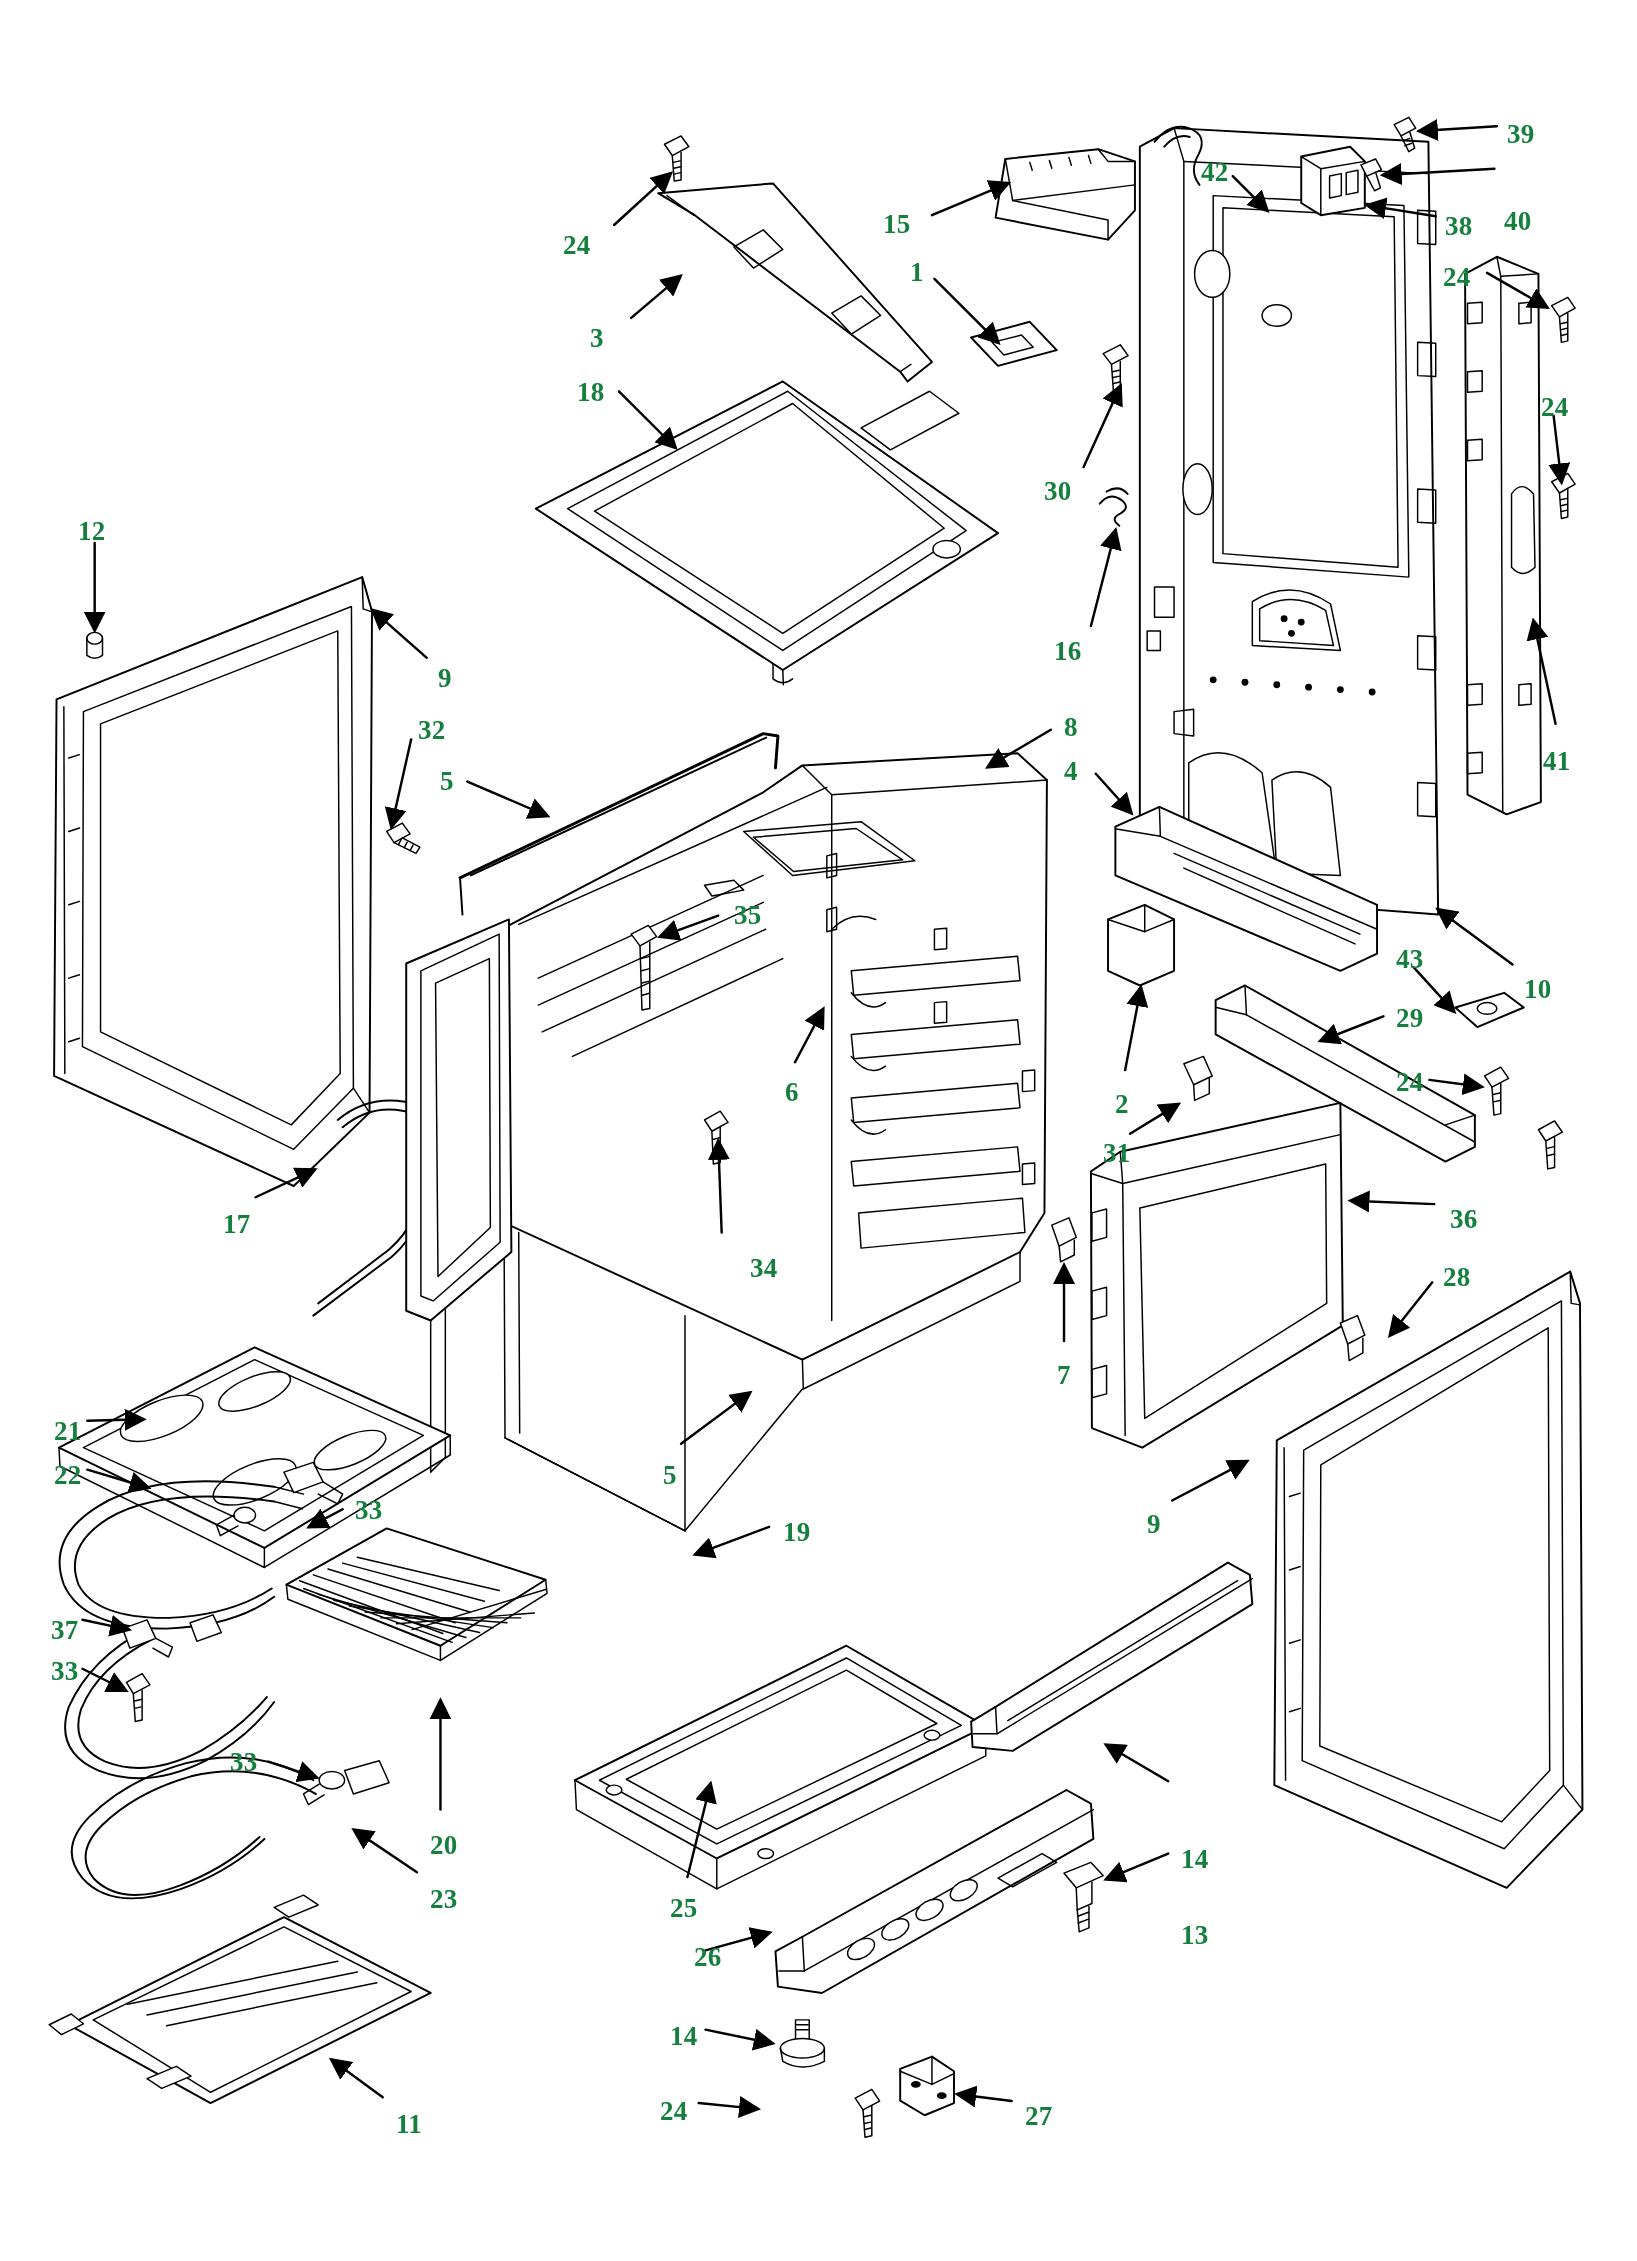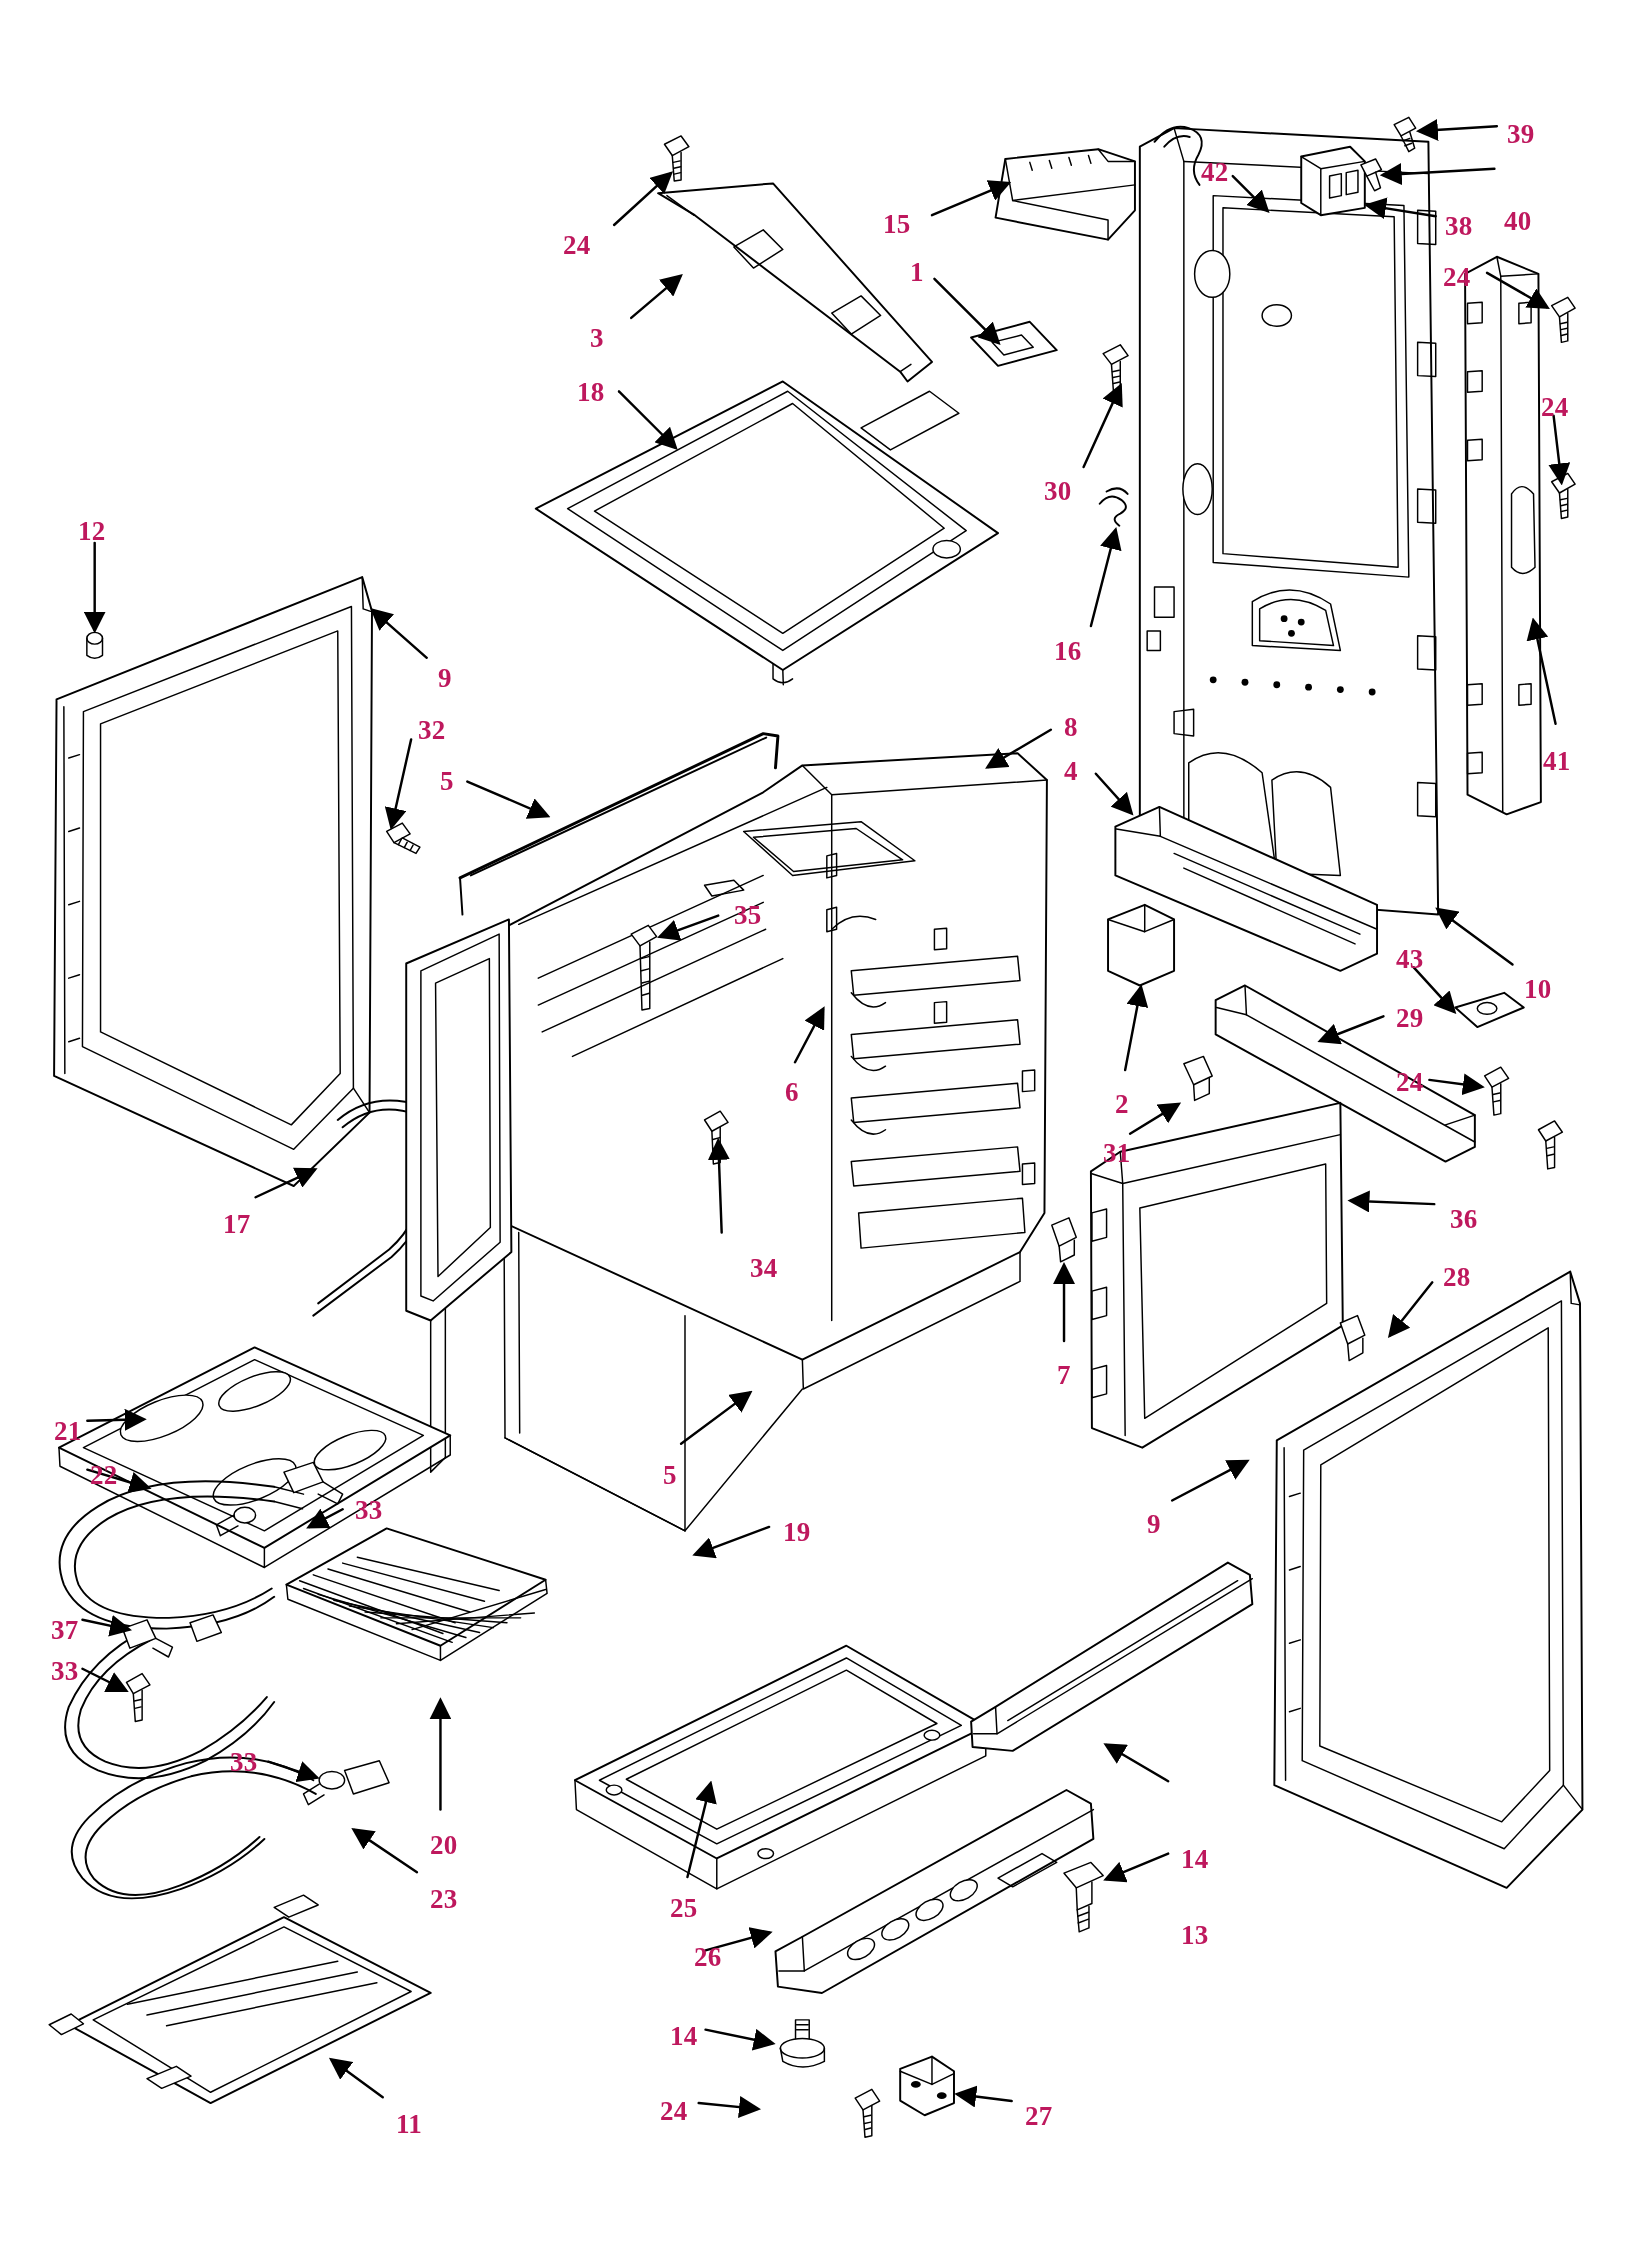--- a/index.html
+++ b/index.html
@@ -24,21 +24,21 @@
     position: absolute;
     left: 0; top: 0;
     width: 1638px;
     height: 2261px;
   }
   .callout {
     position: absolute;
     font-family: "Liberation Serif", serif;
     font-size: 27px;
     font-weight: bold;
-    color: #be185d;
+    color: #15803d;
     white-space: nowrap;
     line-height: 1;
     letter-spacing: 0.2px;
   }
 </style>
 </head>
 <body>
 
 <div id="diagram-root">
 
@@ -550,21 +550,21 @@
   <div class="callout" style="left:1396px; top:946px;">43</div>
   <div class="callout" style="left:1396px; top:1005px;">29</div>
   <div class="callout" style="left:1396px; top:1069px;">24</div>
   <div class="callout" style="left:1450px; top:1206px;">36</div>
   <div class="callout" style="left:1443px; top:1264px;">28</div>
   <div class="callout" style="left:1057px; top:1362px;">7</div>
   <div class="callout" style="left:1147px; top:1511px;">9</div>
   <div class="callout" style="left:663px; top:1462px;">5</div>
   <div class="callout" style="left:223px; top:1211px;">17</div>
   <div class="callout" style="left:54px; top:1418px;">21</div>
-  <div class="callout" style="left:54px; top:1462px;margin-left:36px;">22</div>
+  <div class="callout" style="left:54px; top:1462px;">22</div>
   <div class="callout" style="left:355px; top:1497px;">33</div>
   <div class="callout" style="left:51px; top:1617px;">37</div>
   <div class="callout" style="left:51px; top:1658px;">33</div>
   <div class="callout" style="left:230px; top:1749px;">33</div>
   <div class="callout" style="left:430px; top:1832px;">20</div>
   <div class="callout" style="left:430px; top:1886px;">23</div>
   <div class="callout" style="left:783px; top:1519px;">19</div>
   <div class="callout" style="left:396px; top:2111px;text-align:center;">11</div>
   <div class="callout" style="left:670px; top:1895px;">25</div>
   <div class="callout" style="left:670px; top:1944px;margin-left:24px;">26</div>

